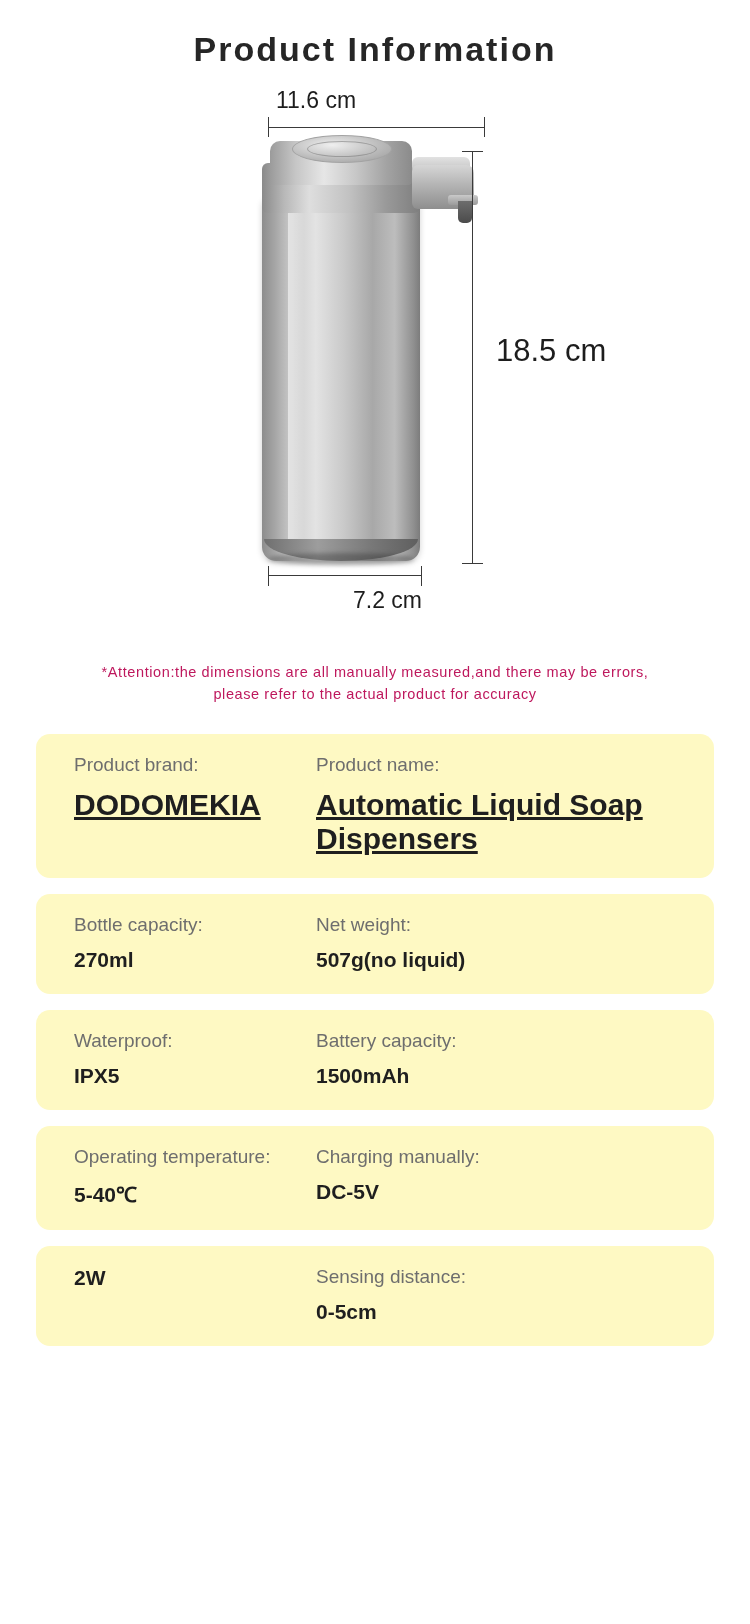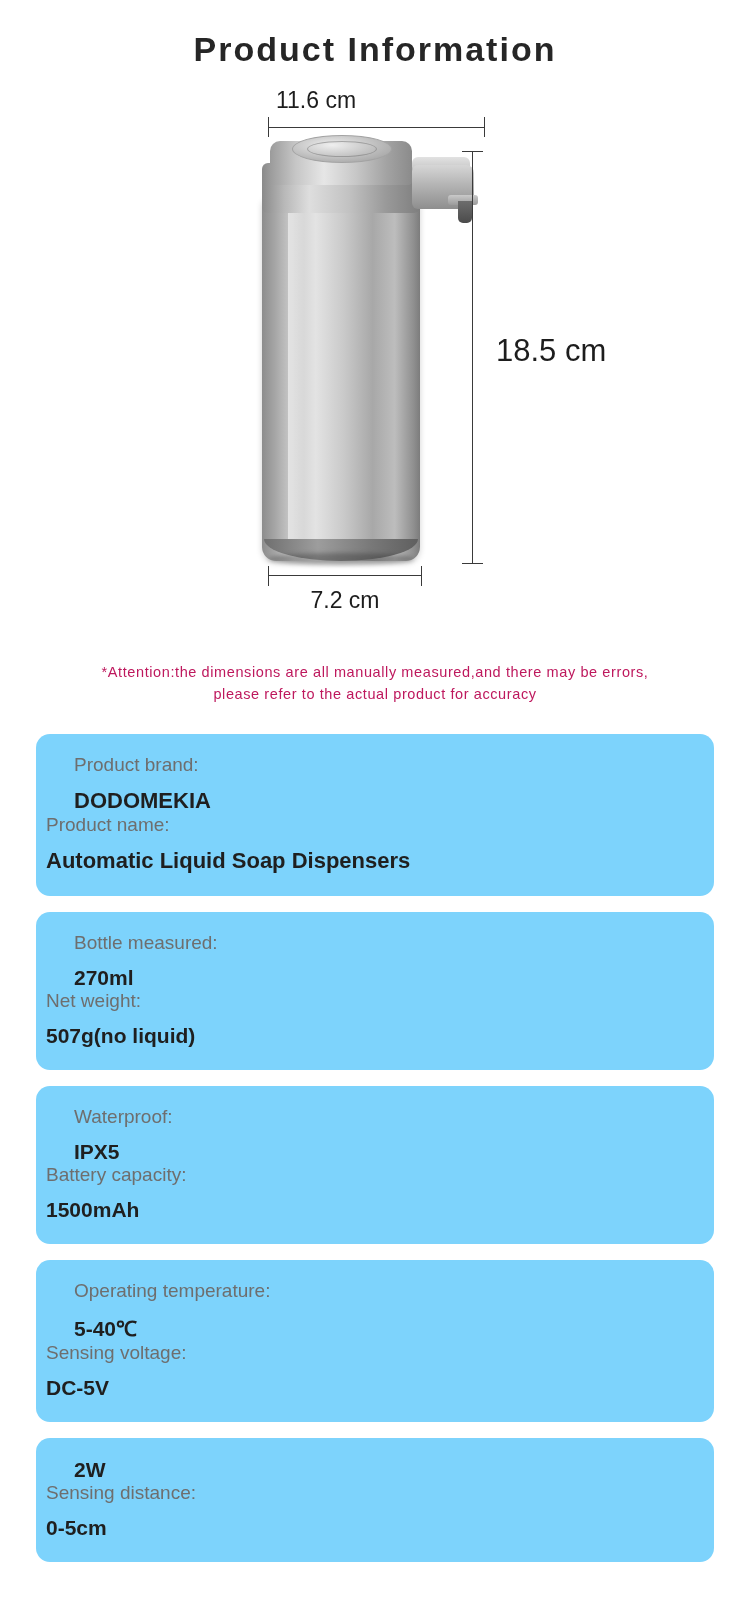--- a/index.html
+++ b/index.html
@@ -83,21 +83,21 @@
     height: 20px;
     background: #3a3a3a;
   }
   .dim-bot-tick-l { left: 268px; }
   .dim-bot-tick-r { left: 421px; }
   .dim-bot-label {
     position: absolute;
     top: 500px;
     left: 268px;
     width: 154px;
-    text-align: center;
+    text-align: right;
     font-size: 23px;
     color: #1d1d1d;
   }
 
   
   .dim-right-line {
     position: absolute;
     left: 472px;
     top: 64px;
     width: 1px;
@@ -262,44 +262,43 @@
     letter-spacing: 0.6px;
   }
 
   
   .specs {
     margin: 28px auto 0;
     width: 678px;
   }
   .spec-row {
     display: flex;
-    background: #7dd3fc;
+    background: #fef9c3;
     border-radius: 14px;
     margin-bottom: 16px;
     padding: 20px 0 22px 0;
-    flex-direction: column;
   }
   .spec-cell {
     padding-left: 38px;
     box-sizing: border-box;
   }
   .spec-cell.left { width: 270px; }
   .spec-cell.right { width: 408px; padding-left: 10px; }
   .spec-label {
     font-size: 19px;
     color: #6e6e6e;
     margin-bottom: 12px;
     font-weight: normal;
   }
   .spec-value {
     font-size: 21px;
     color: #1f1f1f;
     font-weight: bold;
   }
-  .spec-row.first .spec-value { font-size: 22px; }
+  .spec-row.first .spec-value { font-size: 30px; text-decoration: underline; }
 </style>
 </head>
 <body>
 
 <div class="page">
 
   <h1 class="page-title">Product Information</h1>
 
   <div class="diagram">
 
@@ -346,21 +345,21 @@
         <div class="spec-value">DODOMEKIA</div>
       </div>
       <div class="spec-cell right">
         <div class="spec-label">Product name:</div>
         <div class="spec-value">Automatic Liquid Soap Dispensers</div>
       </div>
     </div>
 
     <div class="spec-row">
       <div class="spec-cell left">
-        <div class="spec-label">Bottle measured:</div>
+        <div class="spec-label">Bottle capacity:</div>
         <div class="spec-value">270ml</div>
       </div>
       <div class="spec-cell right">
         <div class="spec-label">Net weight:</div>
         <div class="spec-value">507g(no liquid)</div>
       </div>
     </div>
 
 
     <div class="spec-row">
@@ -373,21 +372,21 @@
         <div class="spec-value">1500mAh</div>
       </div>
     </div>
 
     <div class="spec-row">
       <div class="spec-cell left">
         <div class="spec-label">Operating temperature:</div>
         <div class="spec-value">5-40℃</div>
       </div>
       <div class="spec-cell right">
-        <div class="spec-label">Sensing voltage:</div>
+        <div class="spec-label">Charging manually:</div>
         <div class="spec-value">DC-5V</div>
       </div>
     </div>
 
     <div class="spec-row">
       <div class="spec-cell left">
         <div class="spec-value">2W</div>
       </div>
       <div class="spec-cell right">
         <div class="spec-label">Sensing distance:</div>

